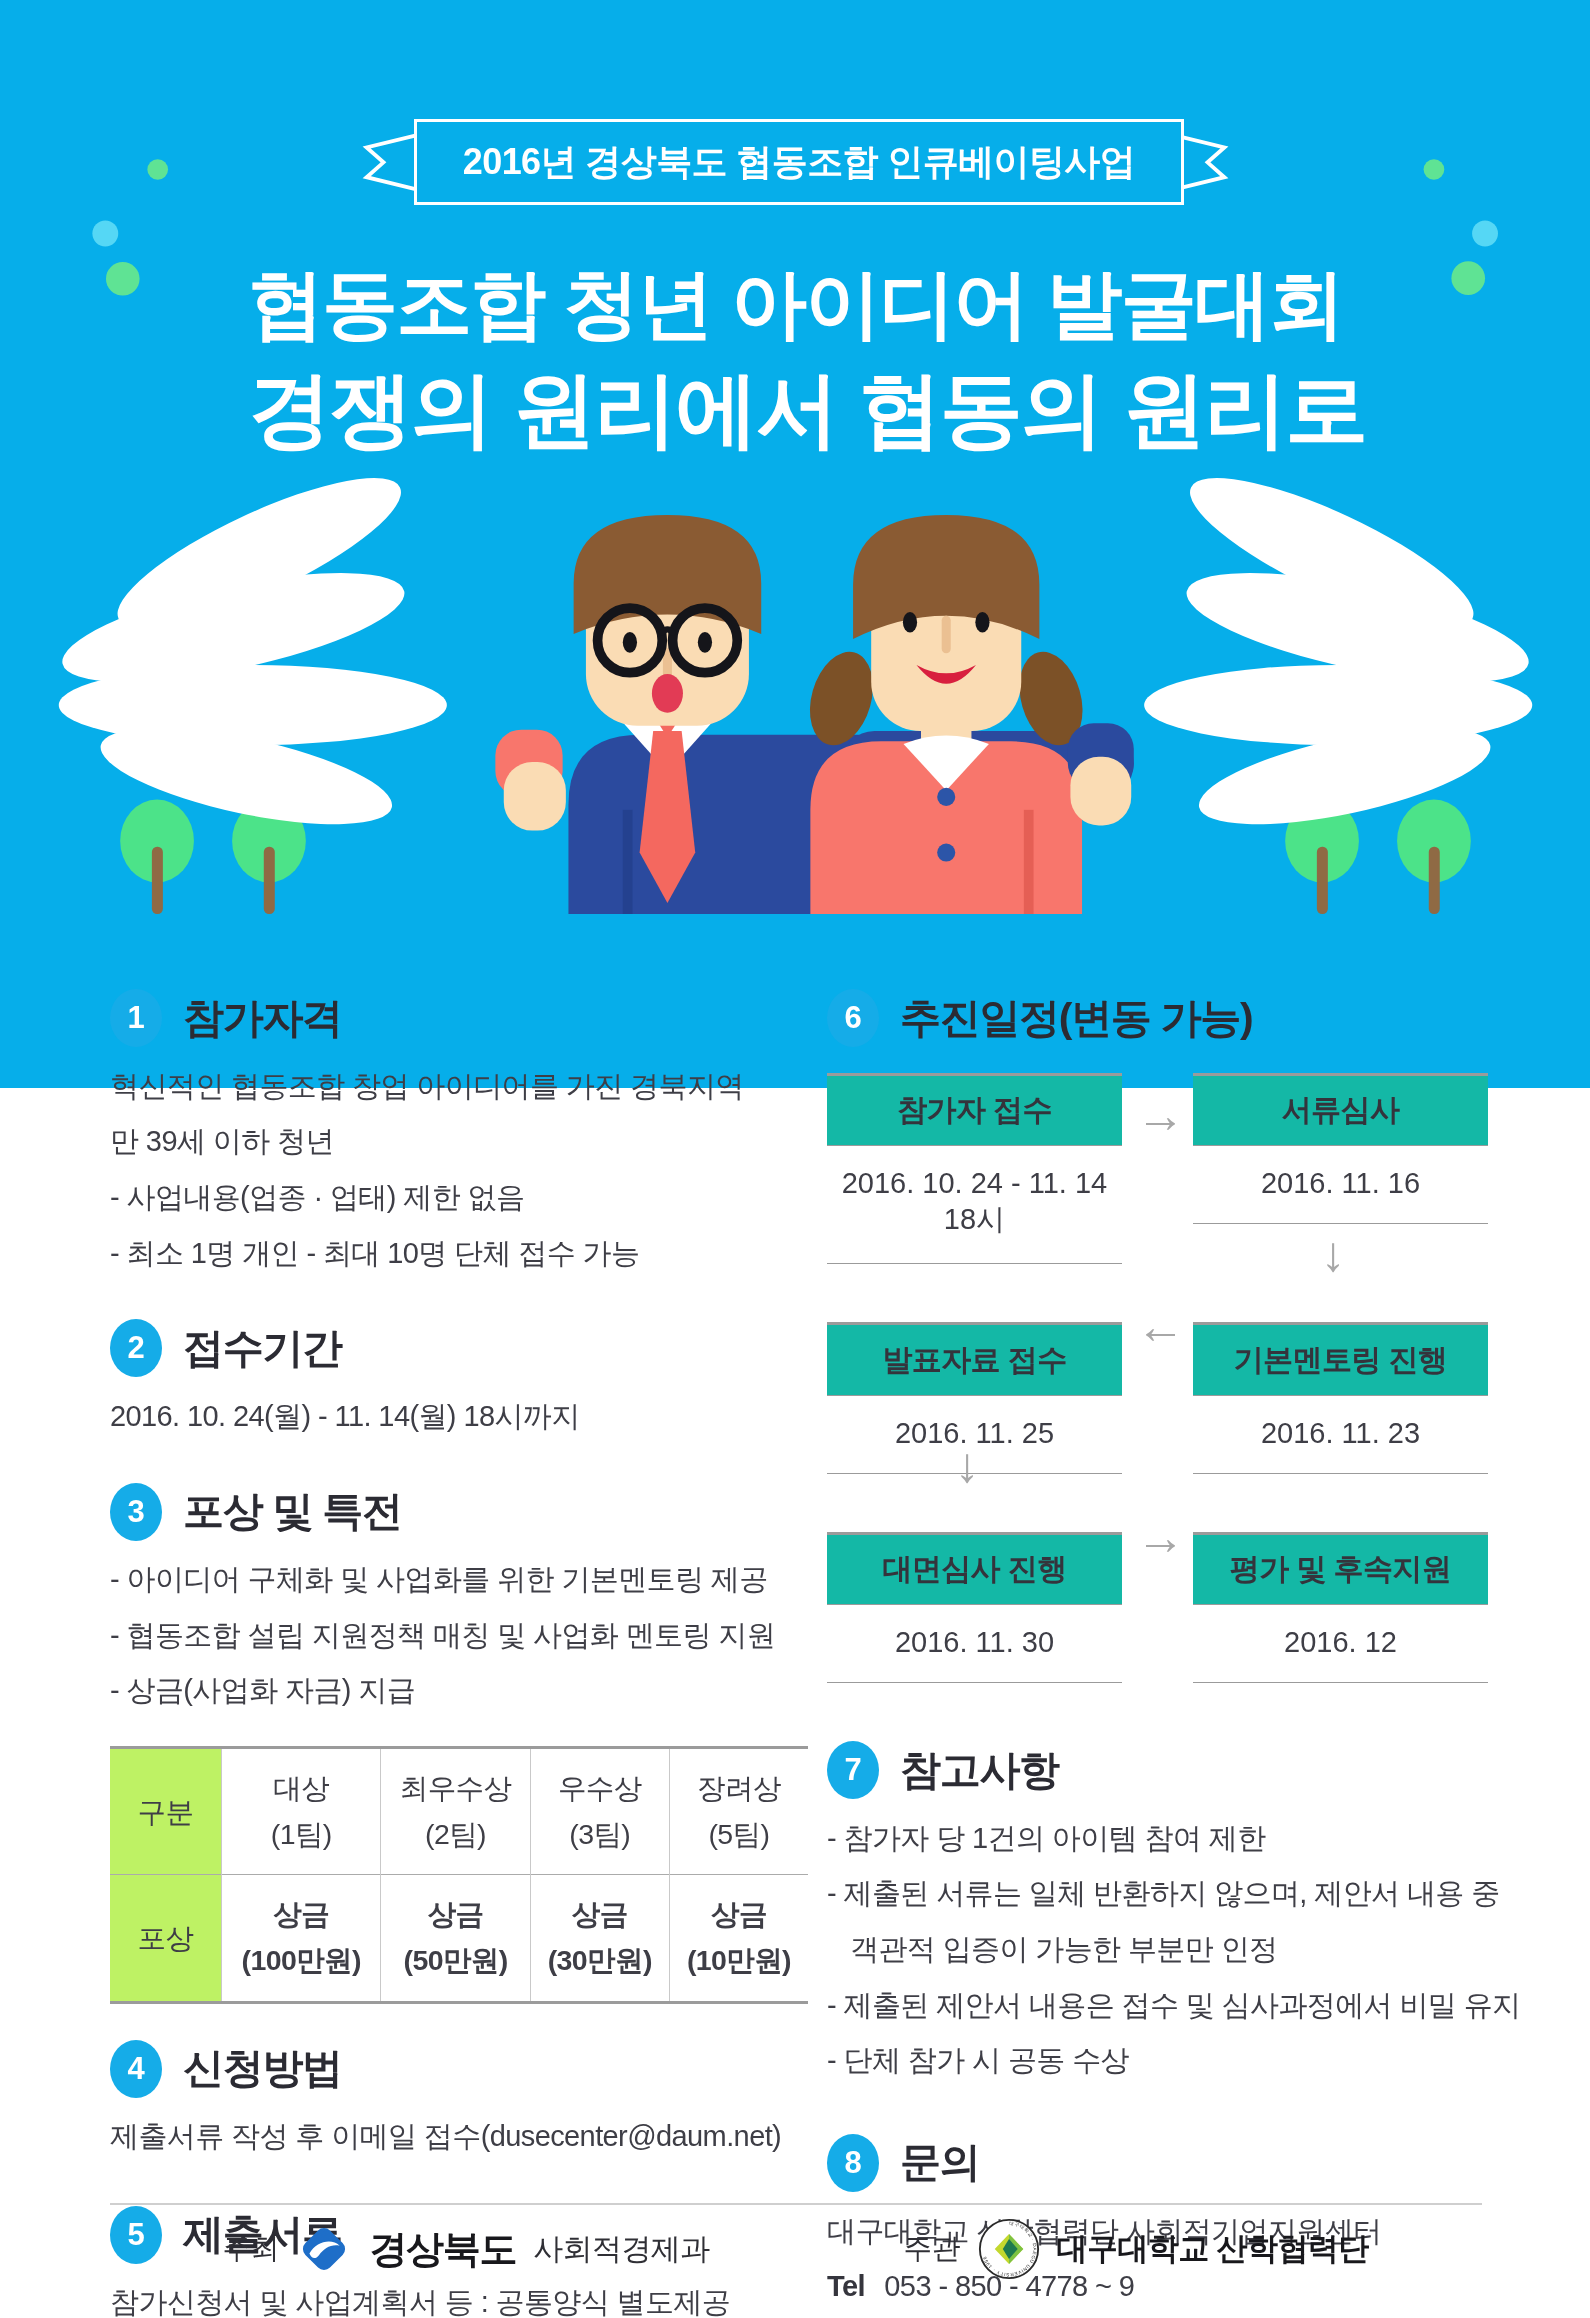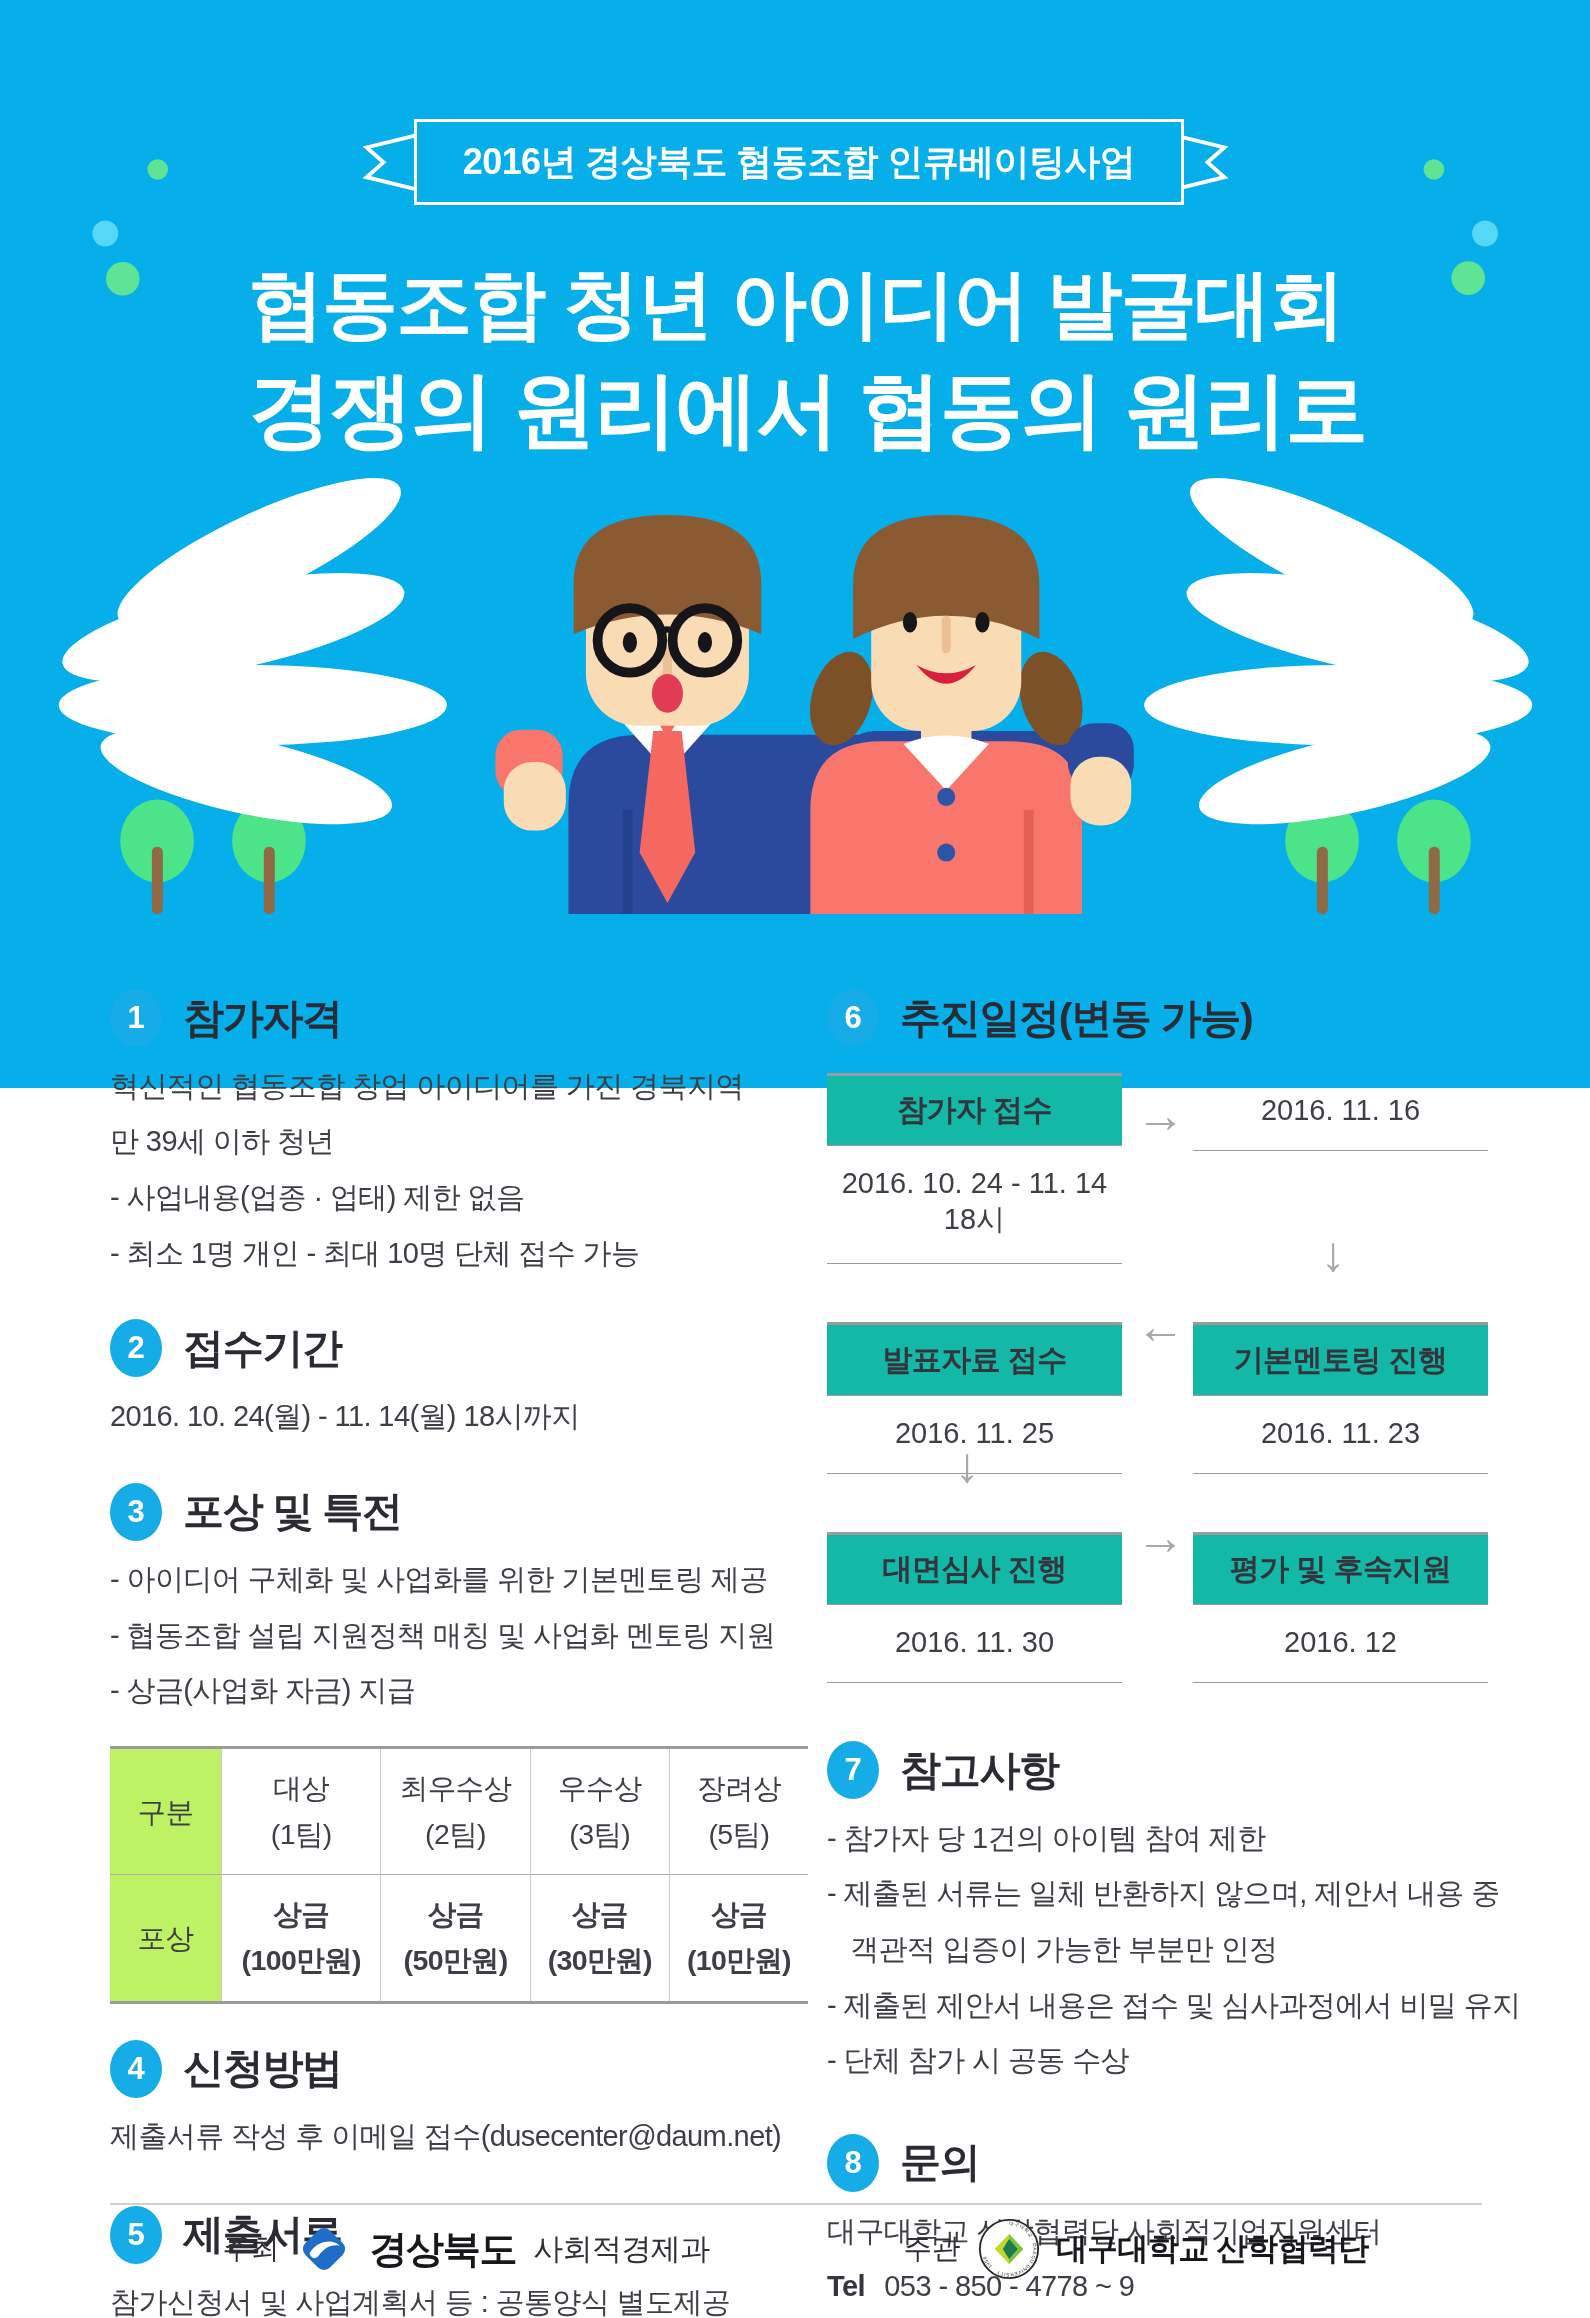--- a/index.html
+++ b/index.html
@@ -265,20 +265,21 @@
         <div class="badge">6</div>
         <div class="sec-title">추진일정(변동 가능)</div>
       </div>
       <div class="sched">
         <div class="srow">
           <div class="sbox">
             <div class="shead">참가자 접수</div>
             <div class="sdate">2016. 10. 24 - 11. 14 18시</div>
           </div>
           <div class="sbox">
+            <div class="shead">서류심사</div>
             <div class="sdate">2016. 11. 16</div>
           </div>
         </div>
         <div class="srow">
           <div class="sbox">
             <div class="shead">발표자료 접수</div>
             <div class="sdate">2016. 11. 25</div>
           </div>
           <div class="sbox">
             <div class="shead">기본멘토링 진행</div>

